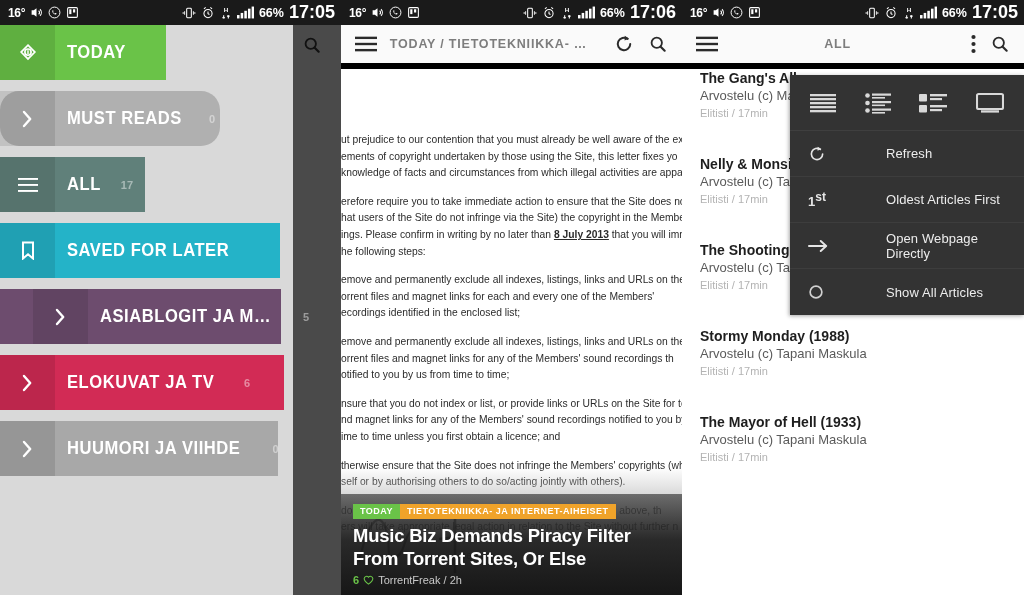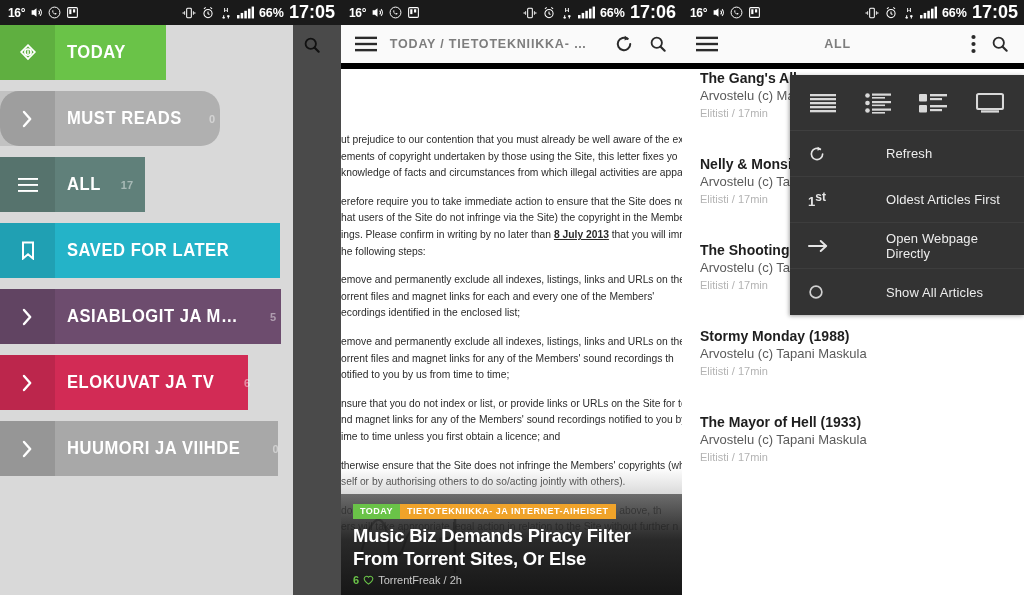--- a/index.html
+++ b/index.html
@@ -249,30 +249,30 @@
             <div class="ncount">17</div>
           </div>
           <div class="navitem" style="background: rgb(36, 179, 200); width: 280px;">
             <div class="nicon">
               <svg width="14" height="19" viewBox="0 0 14 19">
                 <path fill="none" stroke="#fff" stroke-width="2" d="M2 1.5h10v16l-5-4.2-5 4.2z"></path>
               </svg>
             </div>
             <div class="nlabel">SAVED FOR LATER</div>
           </div>
-          <div class="navitem" style="background: rgb(109, 76, 110); width: 281px;">
+          <div class="navitem" style="background: rgb(109, 76, 110); width: 281px; padding-left: 33px;">
             <div class="nicon">
               <svg width="11" height="18" viewBox="0 0 11 18">
                 <path fill="none" stroke="#fff" stroke-width="2.4" stroke-linecap="round" stroke-linejoin="round" d="M2 2l6.2 7-6.2 7"></path>
               </svg>
             </div>
             <div class="nlabel">ASIABLOGIT JA M…</div>
             <div class="ncount">5</div>
           </div>
-          <div class="navitem" style="background: rgb(210, 43, 85); width: 248px;">
+          <div class="navitem" style="background: rgb(210, 43, 85); width: 284px;">
             <div class="nicon">
               <svg width="11" height="18" viewBox="0 0 11 18">
                 <path fill="none" stroke="#fff" stroke-width="2.4" stroke-linecap="round" stroke-linejoin="round" d="M2 2l6.2 7-6.2 7"></path>
               </svg>
             </div>
             <div class="nlabel">ELOKUVAT JA TV</div>
             <div class="ncount">6</div>
           </div>
           <div class="navitem" style="background: rgb(168, 168, 168); width: 278px;">
             <div class="nicon">

